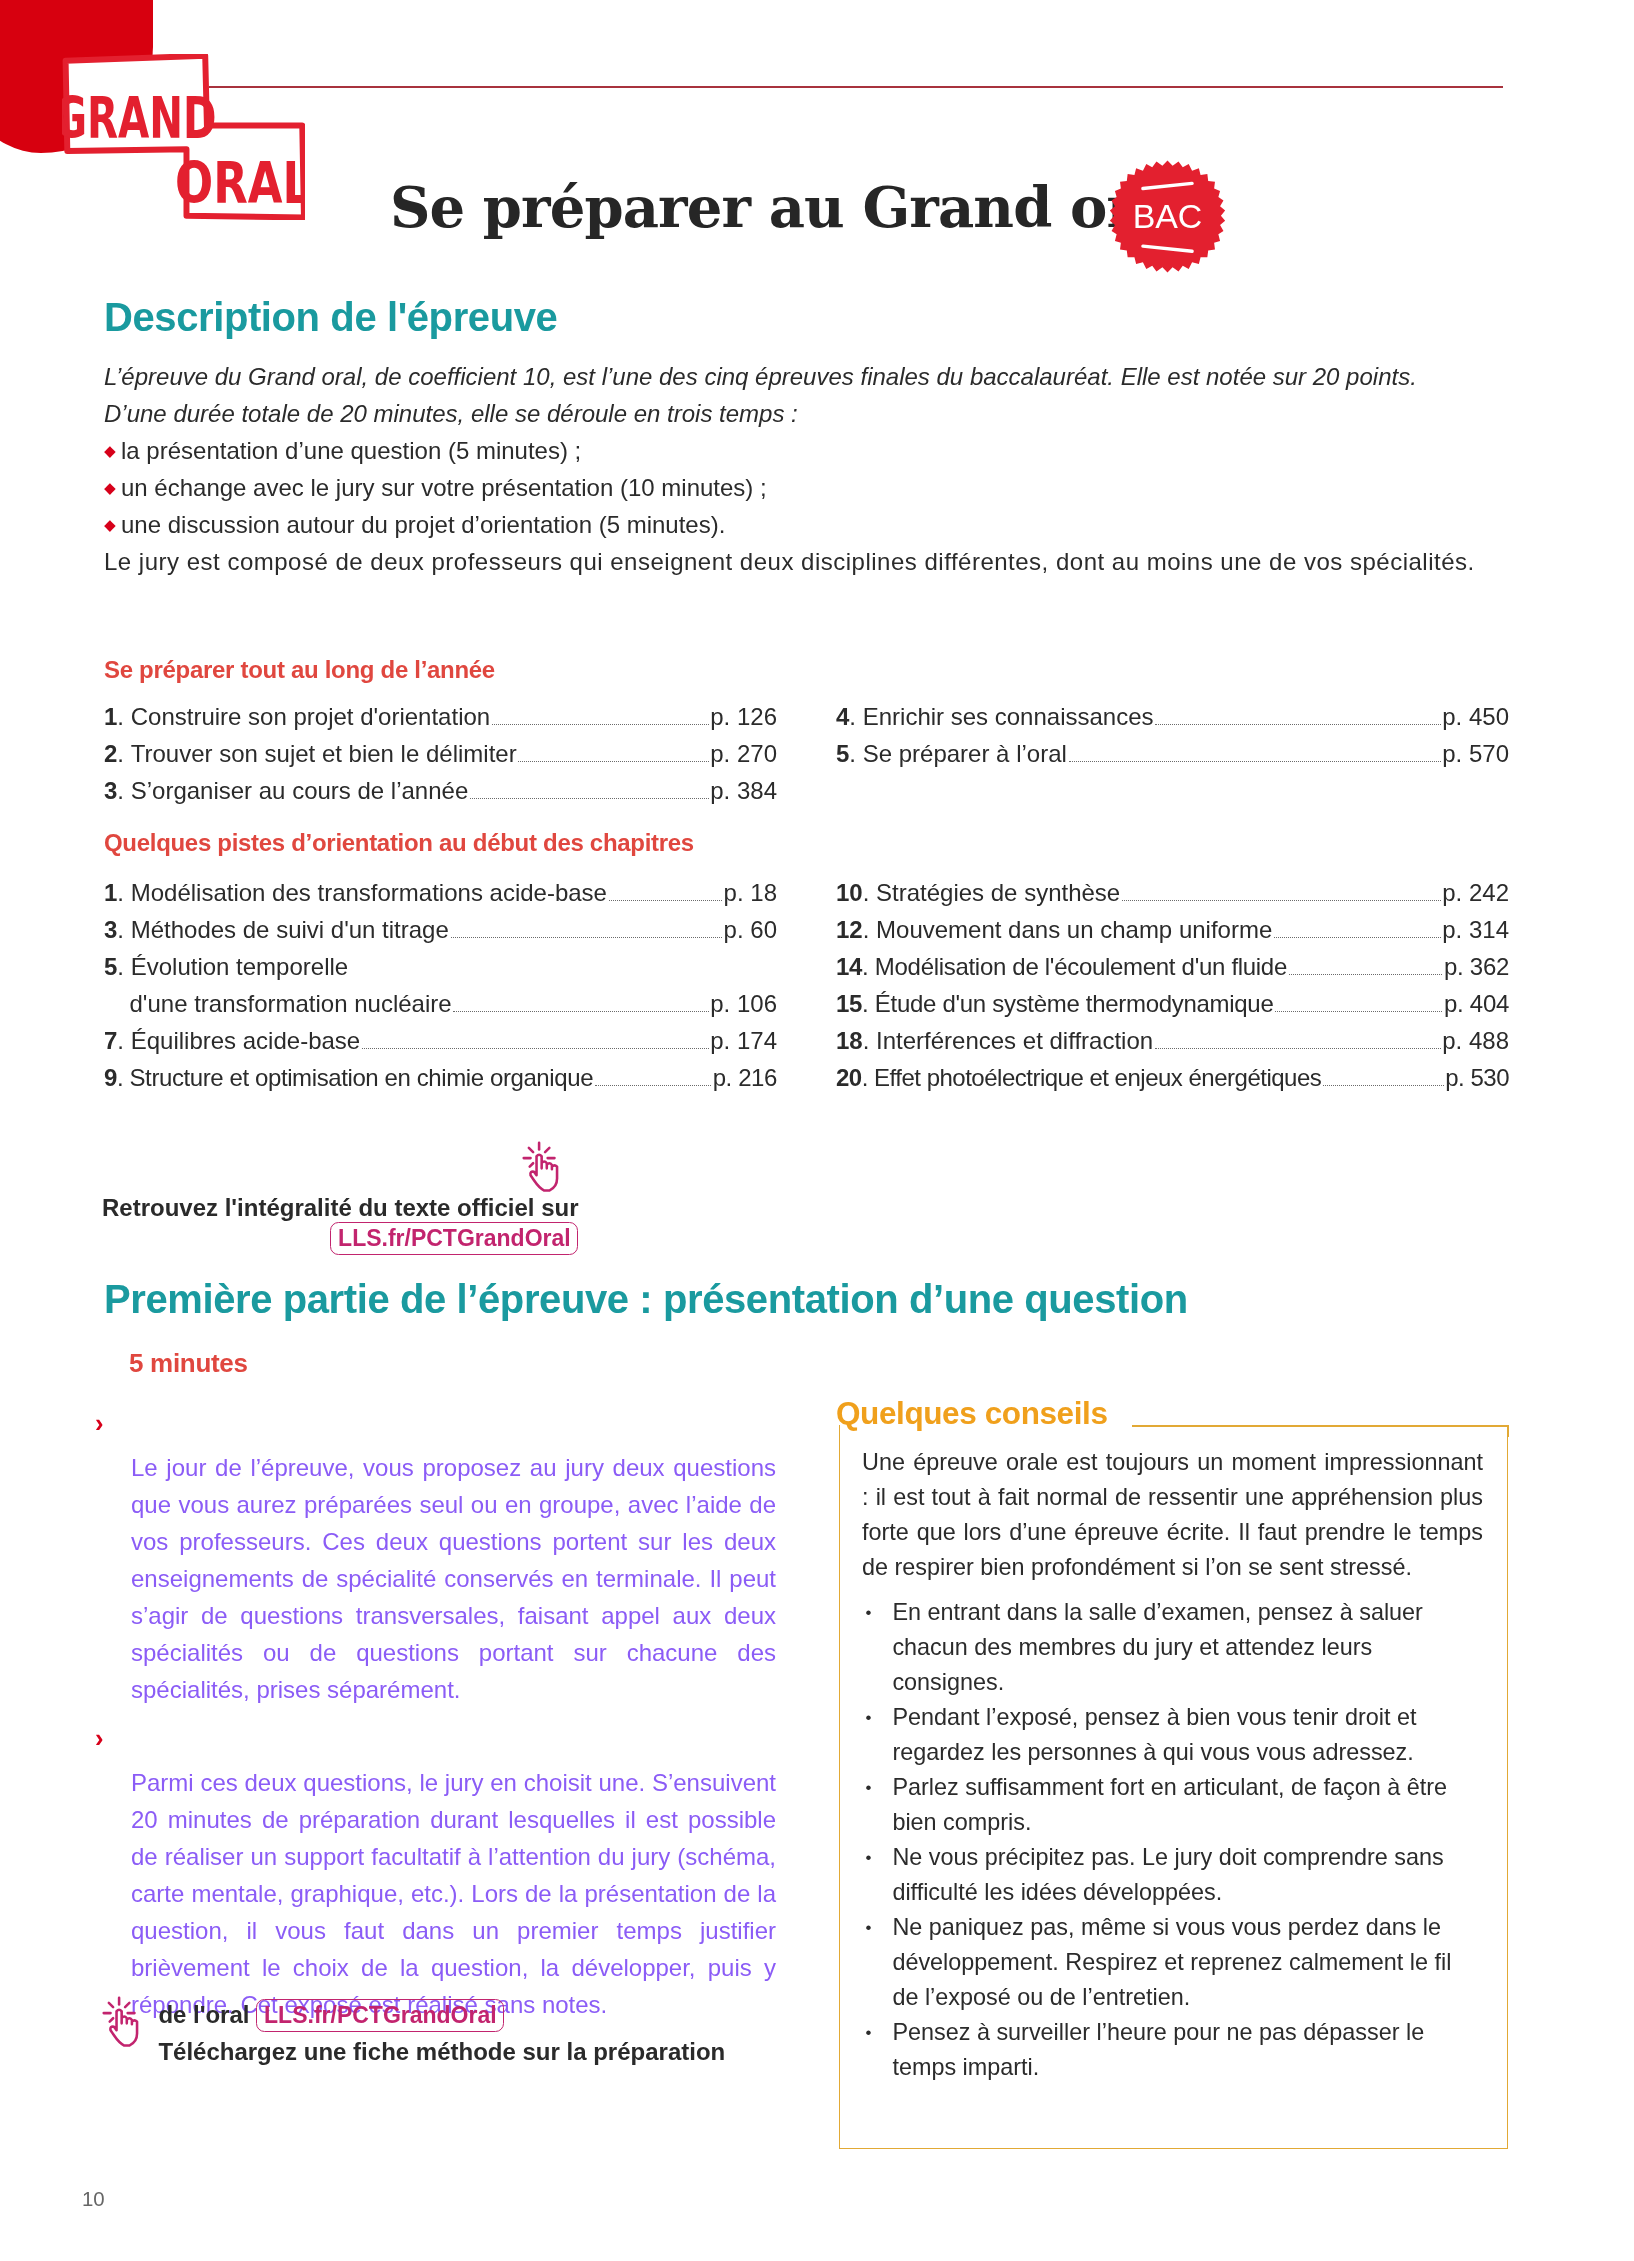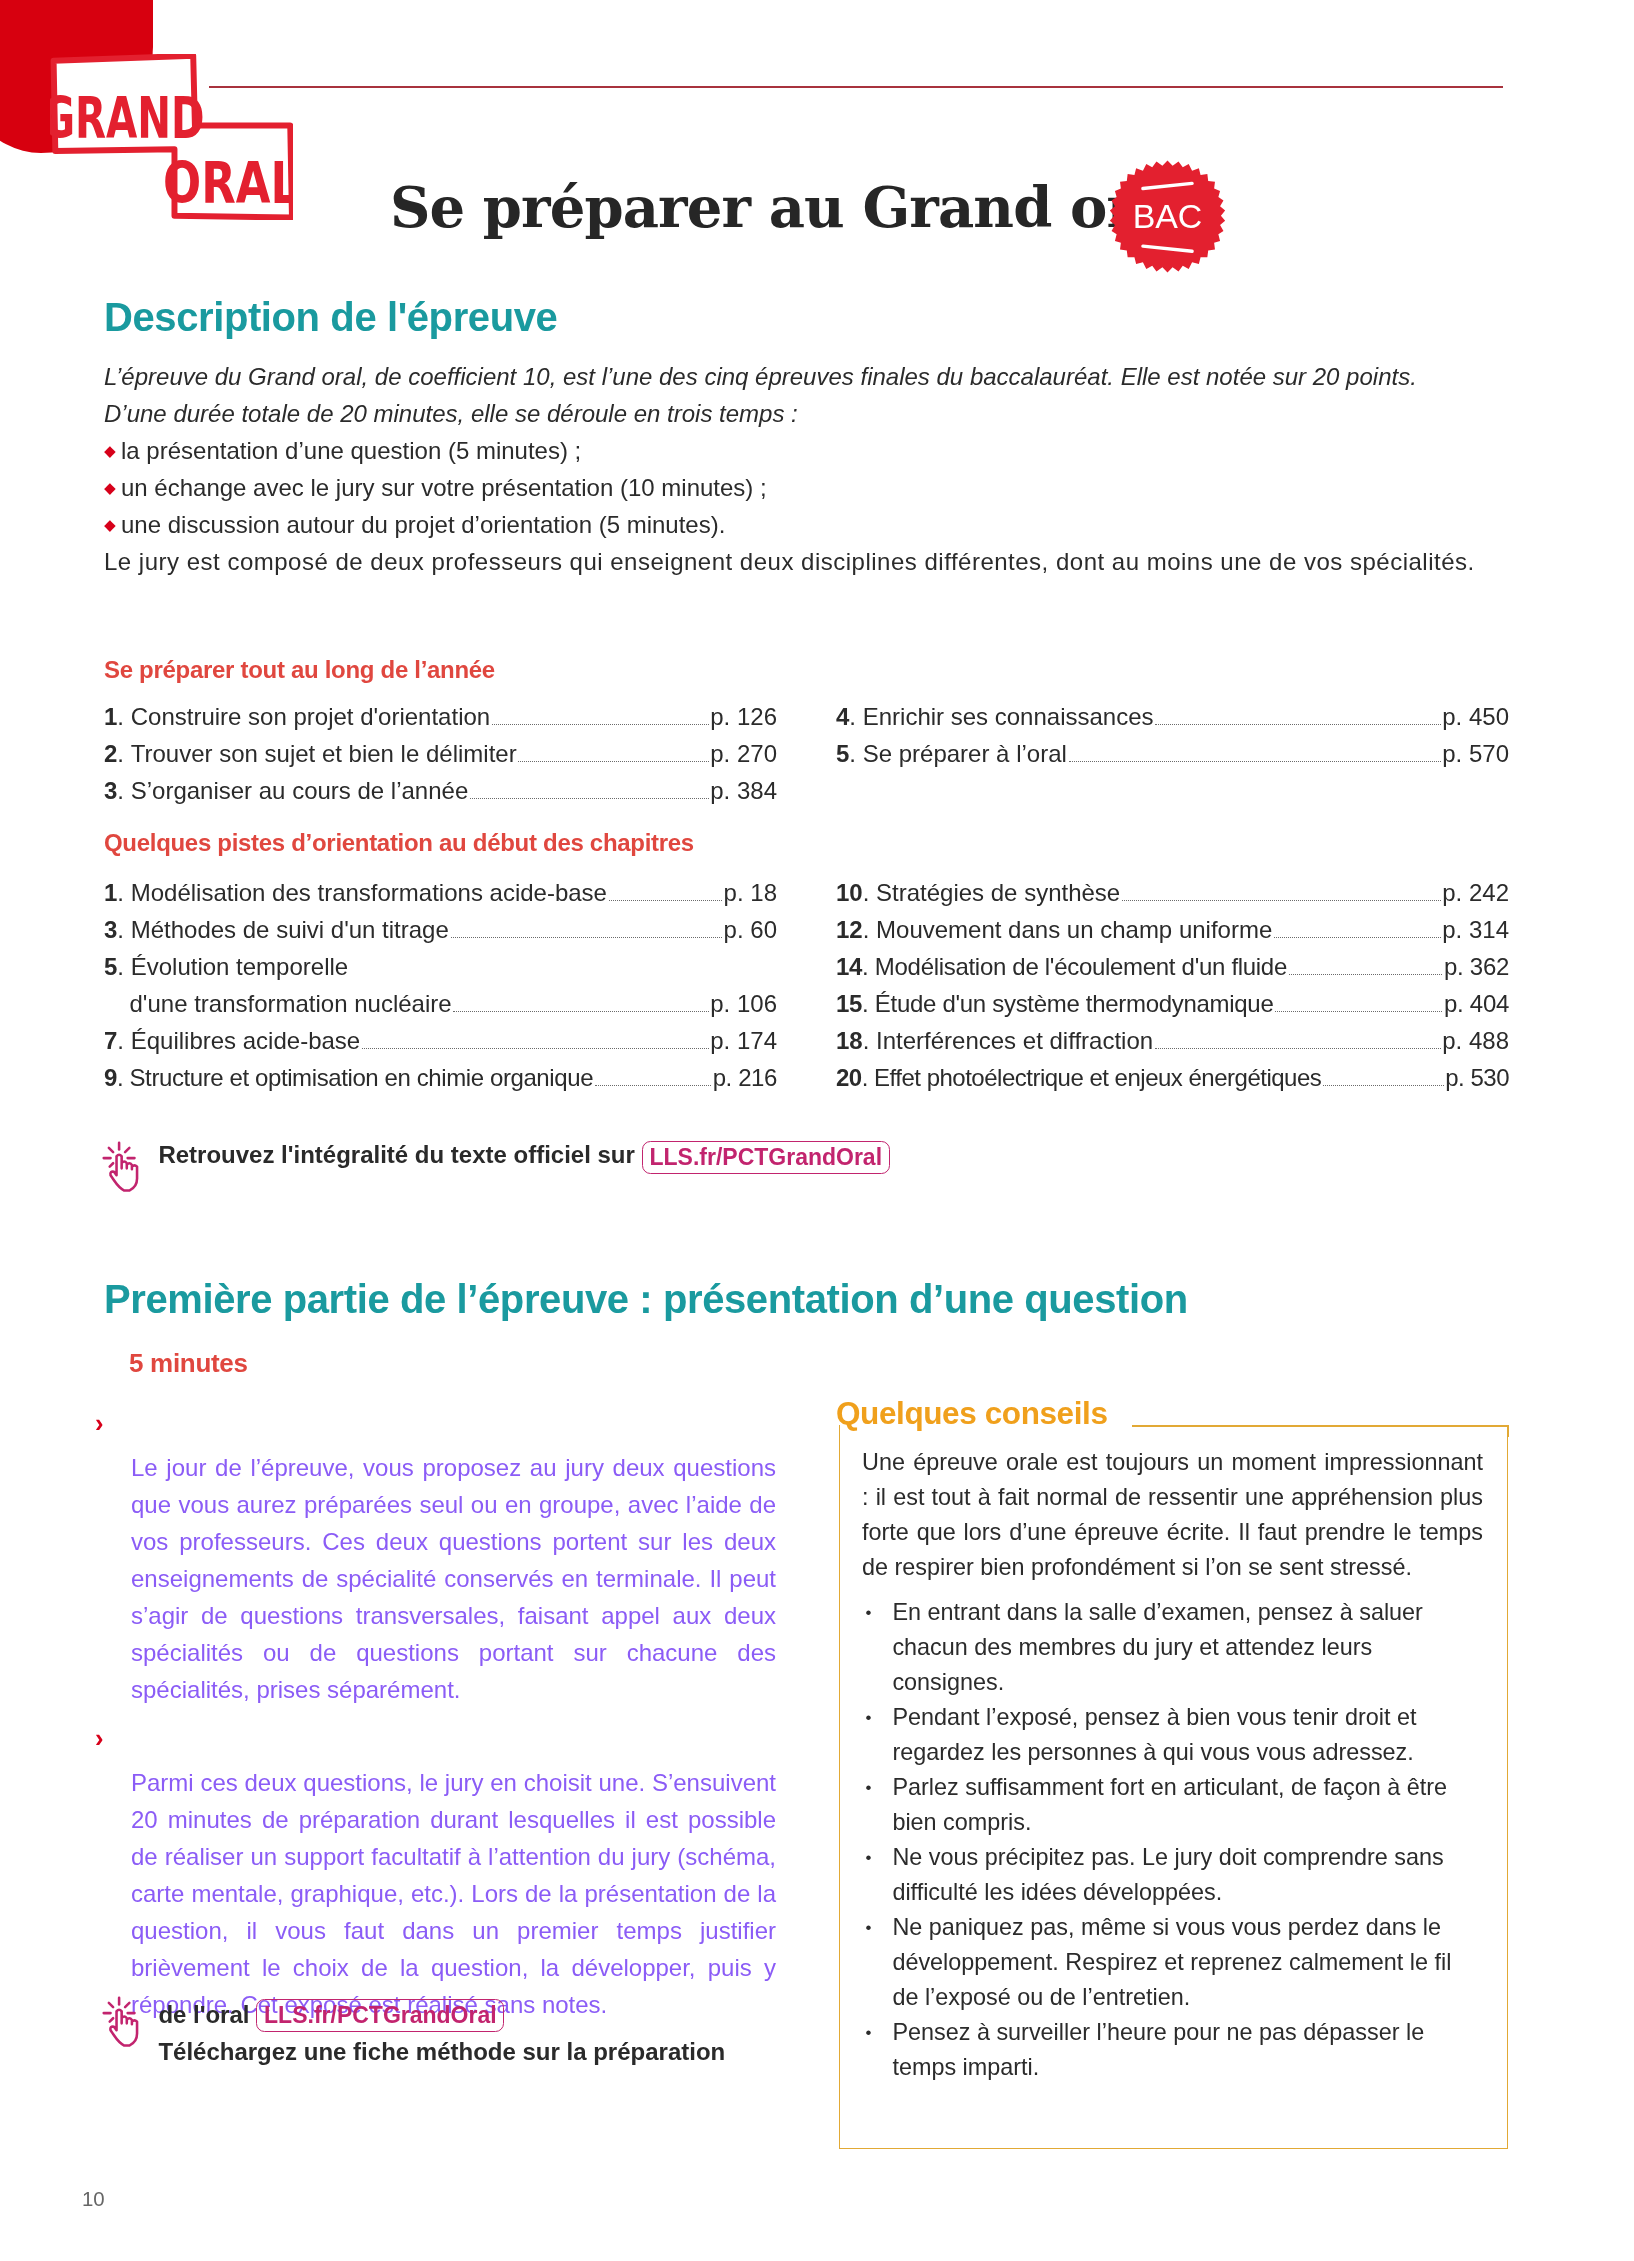--- a/index.html
+++ b/index.html
@@ -8,21 +8,21 @@
     background: #ffffff; color: #2a2a2a;
     font-family: "Liberation Sans", "DejaVu Sans", sans-serif;
   }
   .abs { position: absolute; }
   .red-blob {
     left: -51px; top: -60px; width: 204px; height: 213px;
     background: #d7000f; border-radius: 0 0 55% 45% / 0 0 50% 55%;
   }
   .top-rule { left: 209px; top: 86px; width: 1294px; height: 1.7px; background: #a8323d; }
   .logo {
-    left: 50px; top: 54px; width: 243px; height: 166px;
+    left: 62px; top: 54px; width: 243px; height: 166px;
   }
   .logo svg { width: 100%; height: 100%; }
   .page-title {
     left: 390px; top: 174px; font-family: "DejaVu Serif", serif; font-weight: bold;
     font-size: 56px; color: #262626; letter-spacing: -0.9px; white-space: nowrap;
   }
   .bac-badge { left: 1109px; top: 158px; width: 117px; height: 117px; }
   .bac-badge svg { width: 100%; height: 100%; }
 
   .h-teal { color: #1a9a9f; font-weight: bold; font-size: 40px; letter-spacing: -0.4px; }
@@ -44,21 +44,21 @@
   .toc-row .page { }
   .toc-row.indent { padding-left: 25.5px; justify-content: flex-end; }
 
   .sec1-title { left: 104px; top: 656px; }
   .toc-a { left: 104px; top: 698px; }
   .toc-b { left: 836px; top: 698px; }
   .sec2-title { left: 104px; top: 829px; }
   .toc-c { left: 104px; top: 874px; }
   .toc-d { left: 836px; top: 874px; }
 
-  .link-row { display: flex; align-items: flex-start; white-space: nowrap; }
+  .link-row { display: flex; align-items: flex-end; white-space: nowrap; flex-direction: column; }
   .link-row .hand { width: 53px; height: 53px; margin-right: 3.4px; }
   .link-text { font-weight: bold; font-size: 24px; color: #2a2a2a; }
   .link-pill {
     display: inline-block; border: 1.7px solid #c2246e; color: #c2246e; font-weight: bold;
     border-radius: 8.5px; padding: 0 6.8px; font-size: 23px; line-height: 31px; margin-left: 6.8px;
   }
   .link-1 { left: 102px; top: 1141px; }
 
   .part-title { left: 104px; top: 1277px; white-space: nowrap; }
   .minutes { left: 129px; top: 1348px; }

